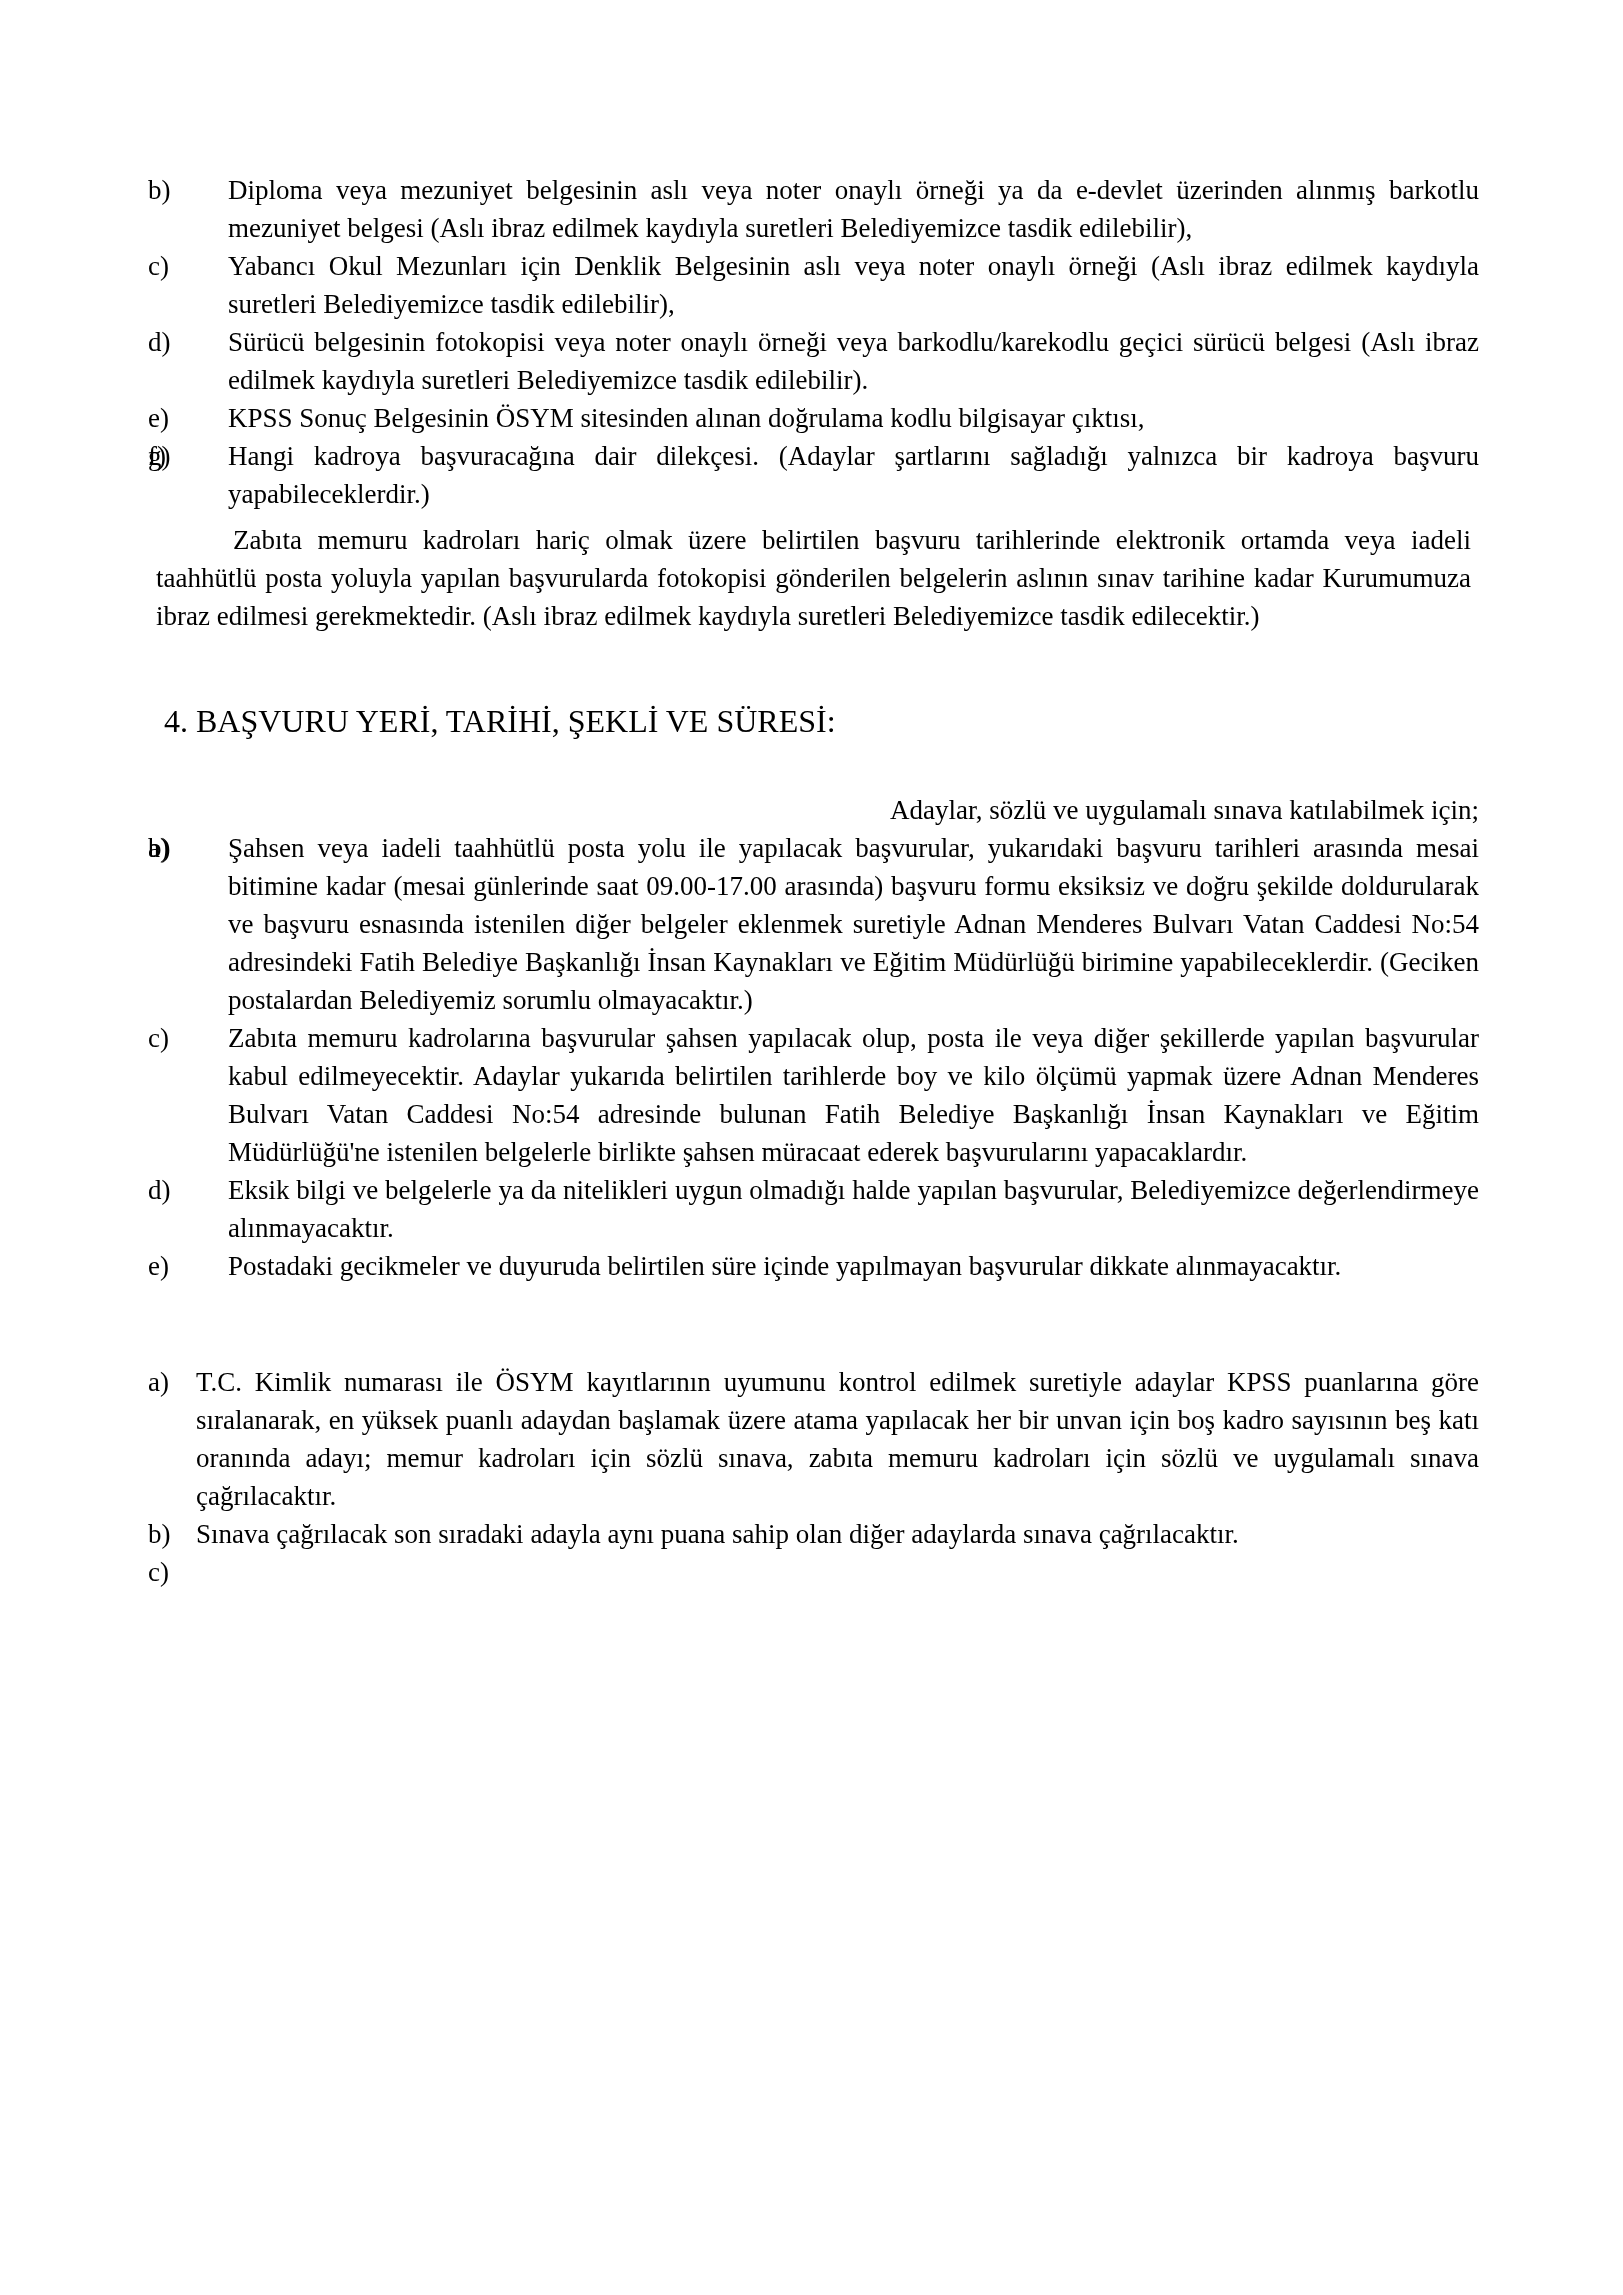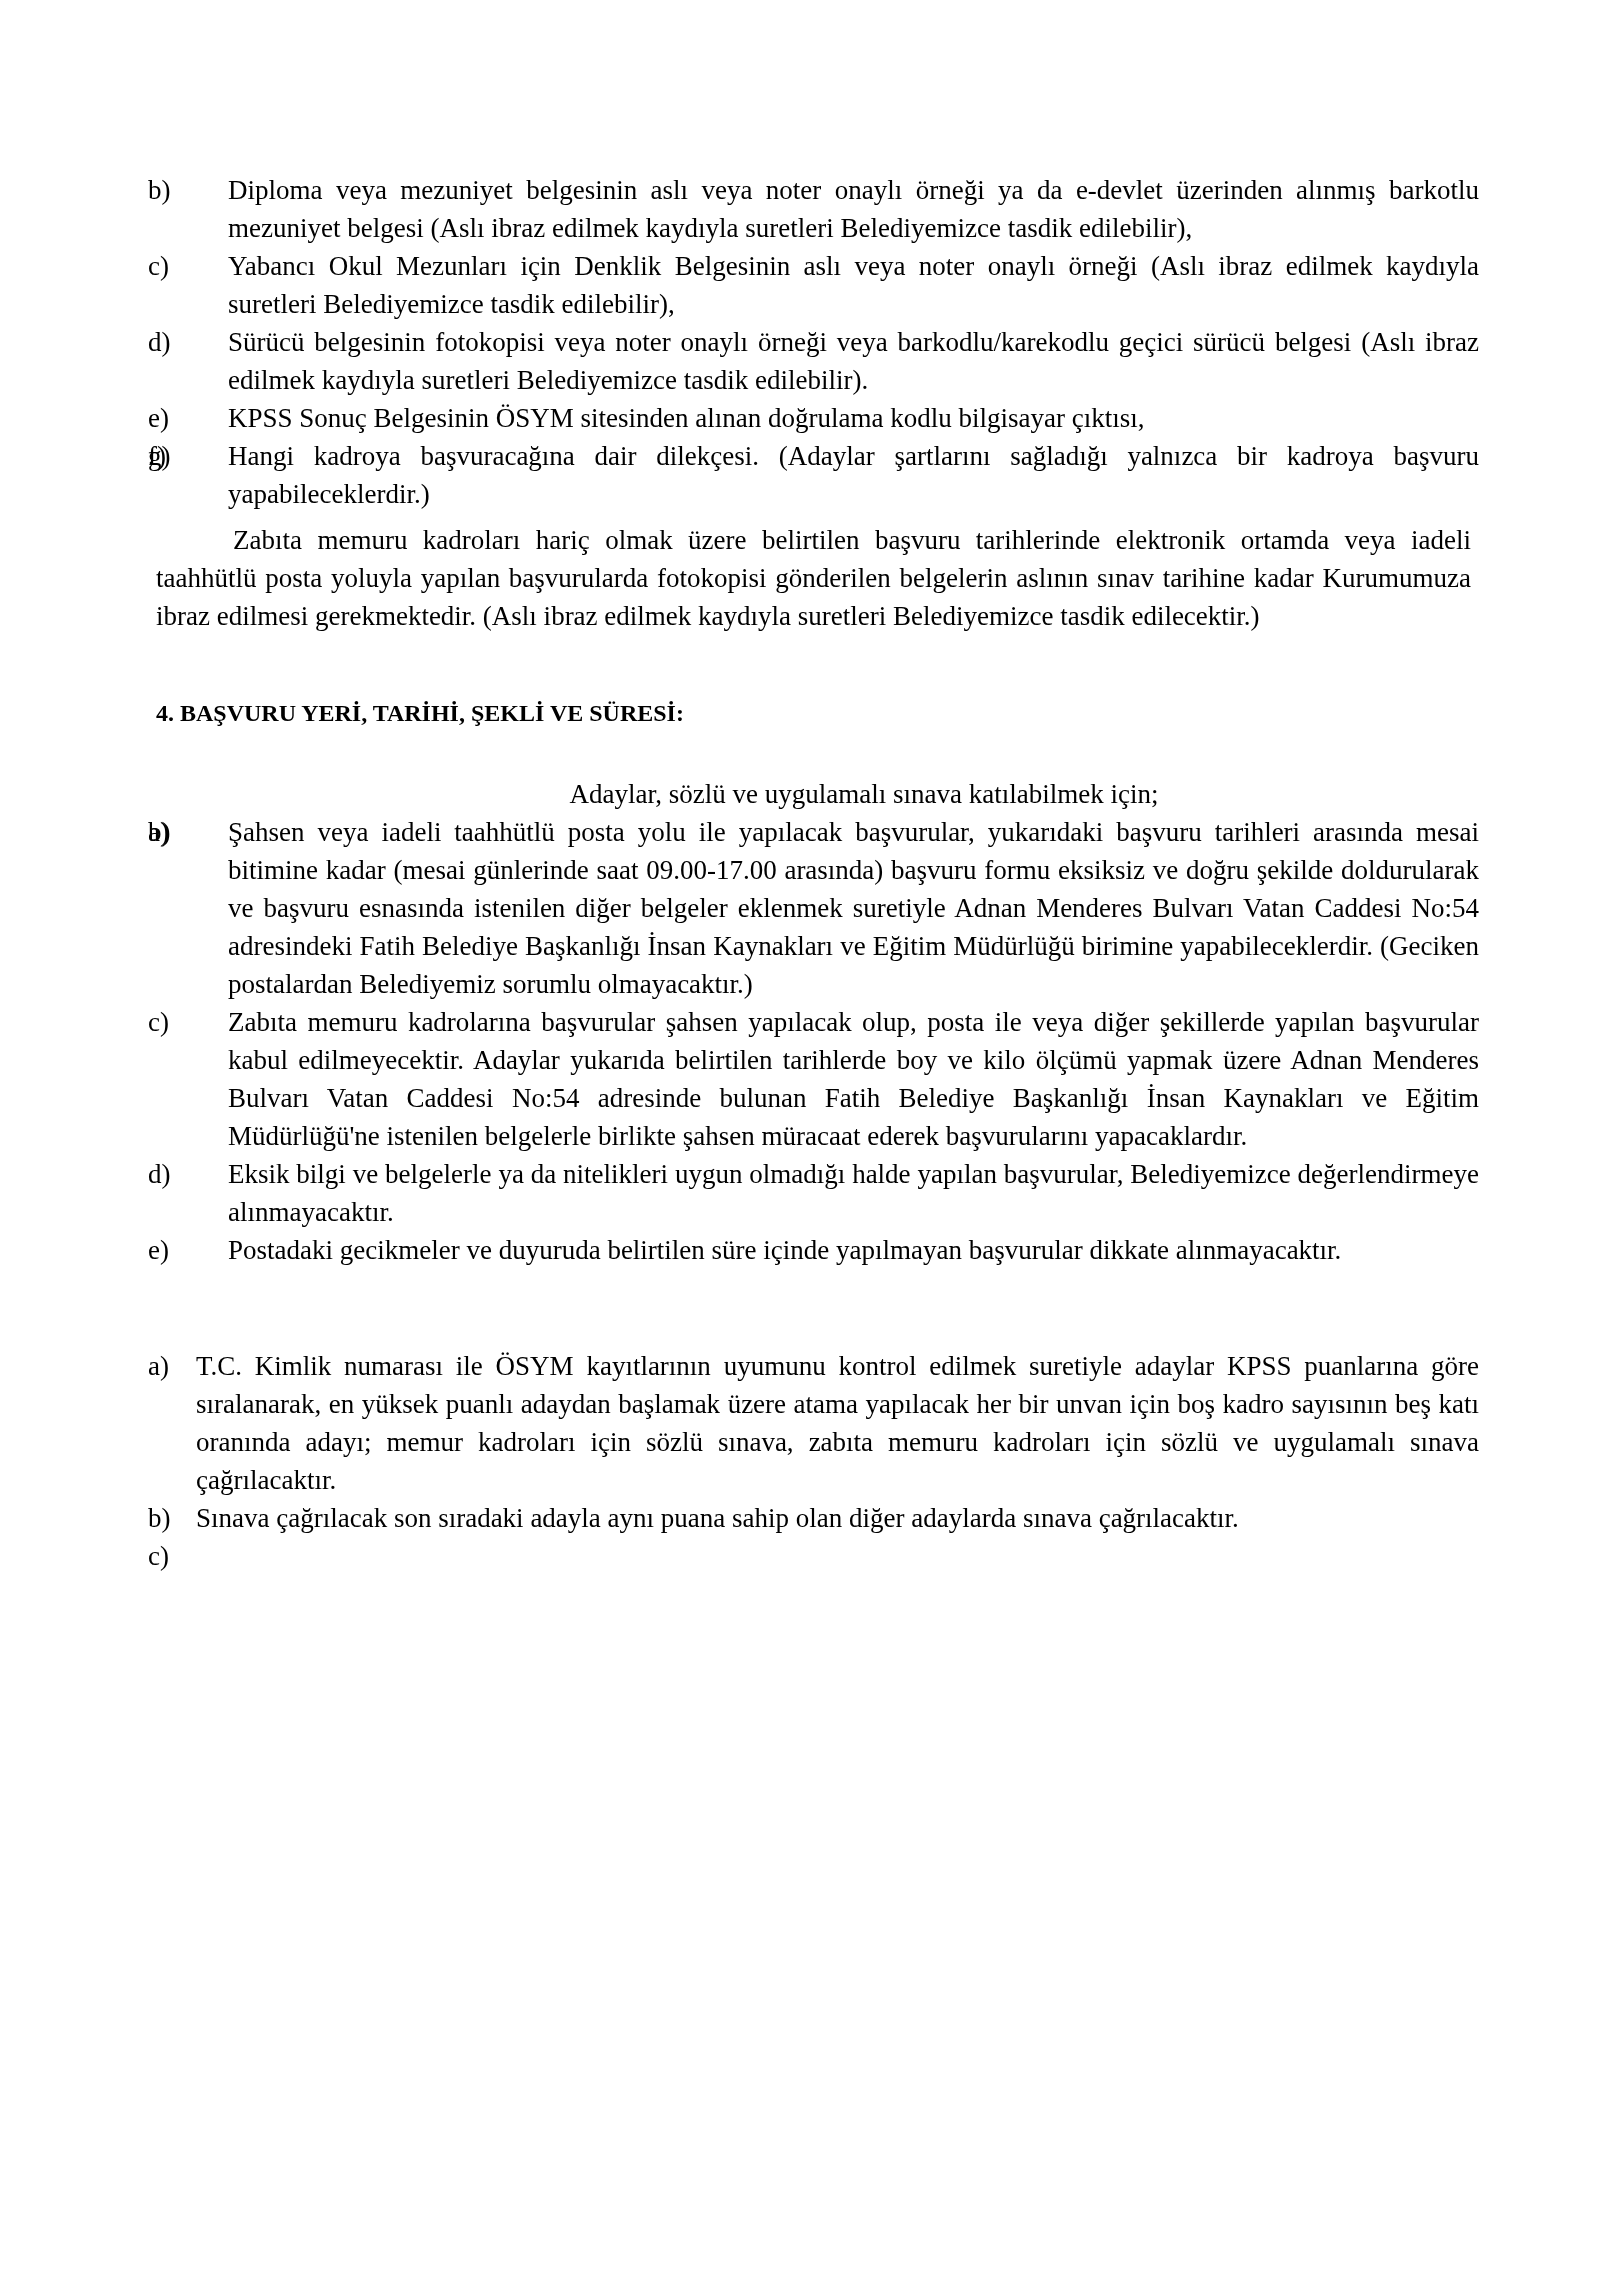--- a/index.html
+++ b/index.html
@@ -59,30 +59,30 @@
   }
 
   
   p.body {
     margin: 8px;
     text-align: justify;
     text-indent: 77px;
   }
   p.lead {
     margin: 0;
-    text-align: center;
+    text-align: right;
     text-indent: 101px;
   }
 
   
   h2.section {
-    margin: 8px;
-    font-size: 24px;
+    margin: 16px;
+    font-size: 32px;
     line-height: 38px;
-    font-weight: bold;
+    font-weight: normal;
     text-align: left;
   }
   h2.section.justified {
     text-align: justify;
     text-align-last: left;
   }
   h2.section.justified > .ln1 {
     display: block;
     text-align: justify;
     text-align-last: justify;

